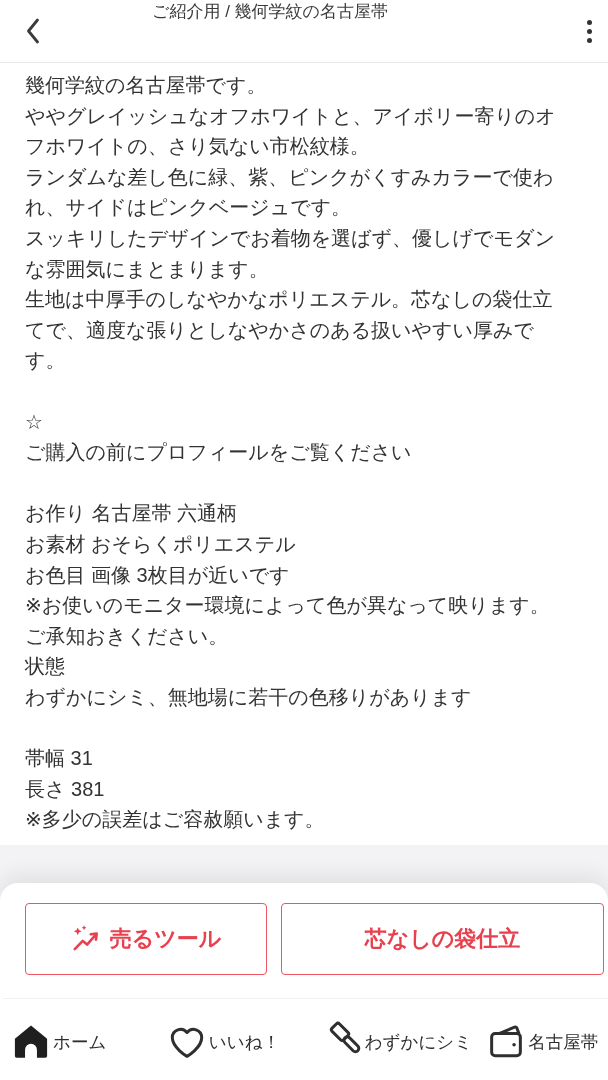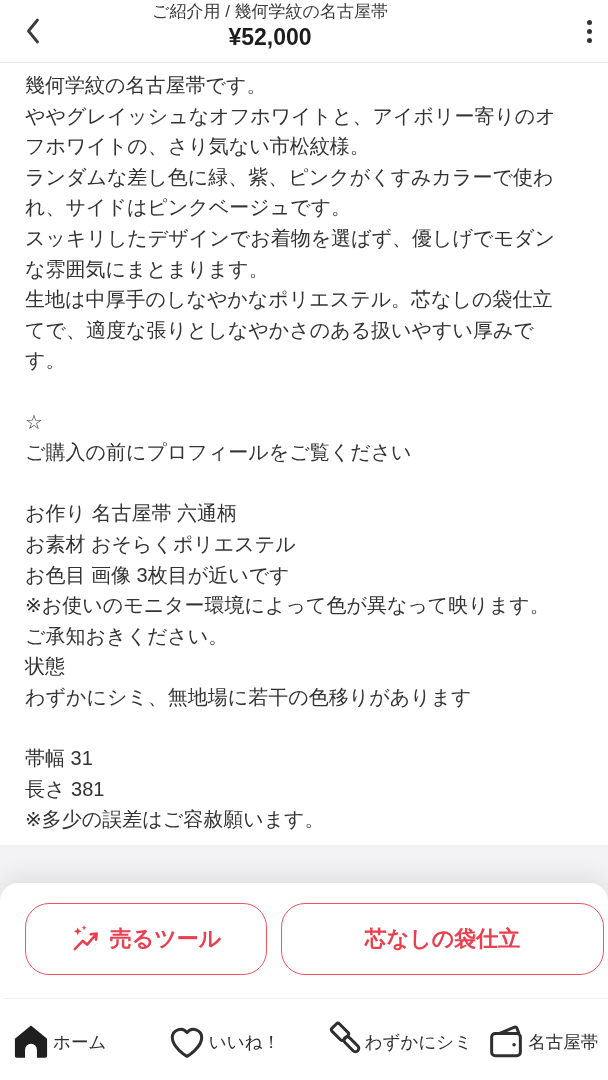--- a/index.html
+++ b/index.html
@@ -33,21 +33,21 @@
     font-size:20px;line-height:30.6px;color:#333333;
     white-space:pre-line;overflow:hidden;
   }
   
   .bottom-panel{
     position:absolute;left:0;right:0;bottom:0;height:197px;background:#ffffff;
     border-radius:18px 18px 0 0;box-shadow:0 -8px 22px rgba(0,0,0,0.08);z-index:4;
   }
   .actions-row{display:flex;gap:14px;padding:20px 4px 0 25px;}
   .action-btn{
-    height:72px;border:1.5px solid #ed5560;border-radius:24px;background:#fff;
+    height:72px;border:1.5px solid #ed5560;border-radius:4px;background:#fff;
     display:flex;align-items:center;justify-content:center;gap:9px;
     color:#e8404e;font-size:22px;font-weight:bold;cursor:pointer;
     font-family:inherit;
   }
   .sell-tool-btn{width:242px;flex:0 0 auto;}
   .edit-item-btn{flex:1 1 auto;}
   
   .tabbar{
     position:absolute;left:3px;right:-26px;bottom:0;height:81px;
     display:flex;border-top:1px solid #f2f2f3;background:#fff;
@@ -66,21 +66,20 @@
   <header class="appbar">
     <button class="back-btn">
       <span>
         <svg width="24" height="30" viewBox="0 0 24 30" fill="none">
           <path d="M16.5 4 L7.5 15 L16.5 26" stroke="#3a3a3a" stroke-width="2.8" stroke-linecap="round" stroke-linejoin="round"></path>
         </svg>
       </span>
     </button>
     <div class="titles">
       <div class="nav-title">ご紹介用 / 幾何学紋の名古屋帯</div>
-      <div class="nav-price">¥52,000</div>
     </div>
     <button class="menu-btn">
       <span style="display:flex;flex-direction:column;gap:4px;">
         <span class="dot"></span>
           <span class="dot"></span>
           <span class="dot"></span>
       </span>
     </button>
   </header>
 

